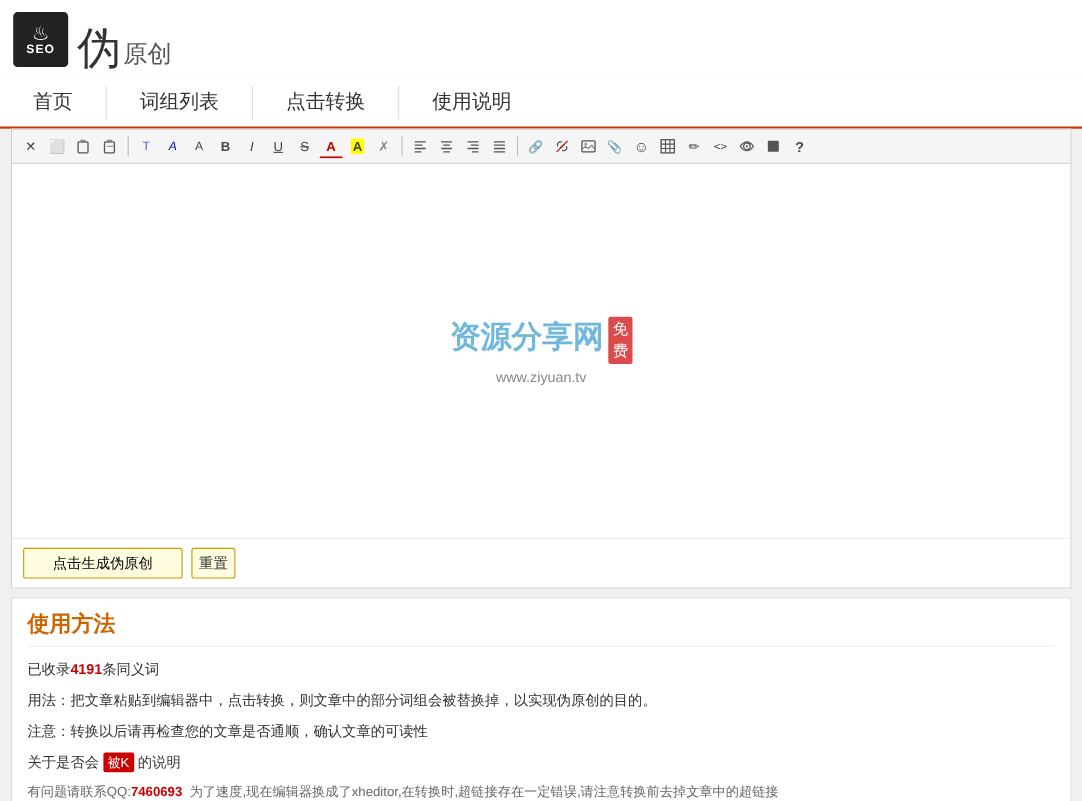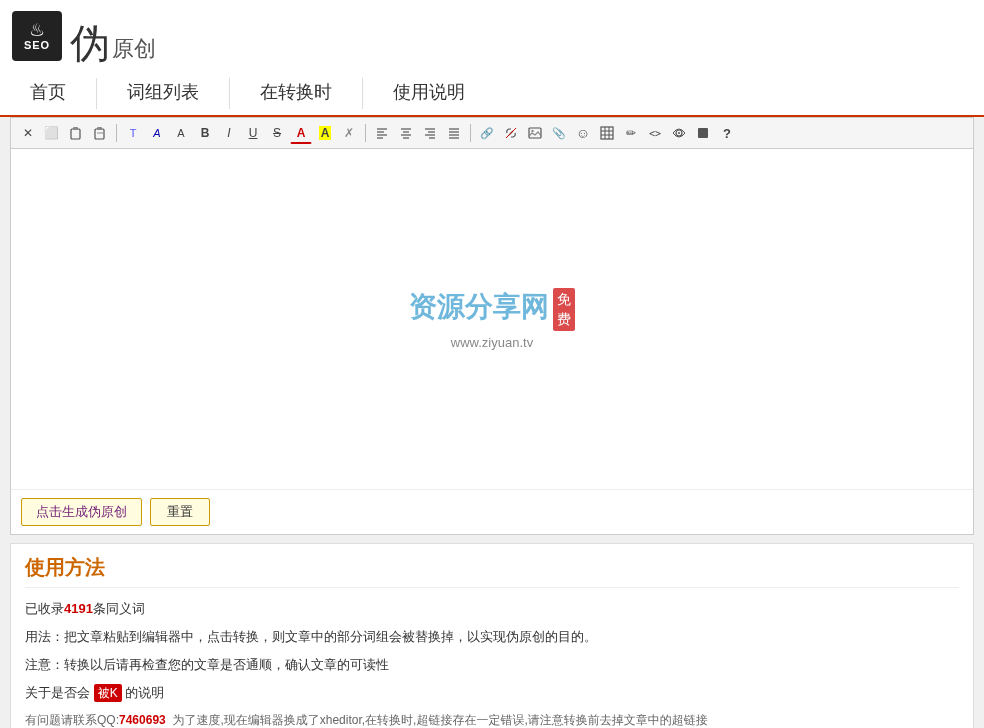--- a/index.html
+++ b/index.html
@@ -165,32 +165,32 @@
       padding: 8px 10px;
       background: #fff;
       display: flex;
       gap: 8px;
       align-items: center;
       border-top: 1px solid #eee;
     }
     .btn-generate {
       background: #fffce0;
       border: 1px solid #cc9900;
-      color: #701a75;
-      padding: 4px 14px;
+      color: #000000;
+      padding: 4px 26px;
       font-size: 13px;
       cursor: pointer;
       border-radius: 2px;
       font-family: SimSun, '宋体', Arial, sans-serif;
     }
     .btn-reset {
       background: #fffce0;
       border: 1px solid #cc9900;
       color: #333;
-      padding: 4px 16px;
+      padding: 4px 6px;
       font-size: 13px;
       cursor: pointer;
       border-radius: 2px;
       font-family: SimSun, '宋体', Arial, sans-serif;
     }
 
     
     #info-box {
       background: #fff;
       border: 1px solid #ddd;
@@ -239,21 +239,21 @@
       <span class="logo-yuan">原创</span>
     </div>
   </div>
 </div>
 
 <div id="nav">
   <a class="nav-item">首页</a>
   <div class="nav-divider"></div>
   <a class="nav-item">词组列表</a>
   <div class="nav-divider"></div>
-  <a class="nav-item">在转换时</a>
+  <a class="nav-item">点击转换</a>
   <div class="nav-divider"></div>
   <a class="nav-item">使用说明</a>
 </div>
 
 <div id="main-content">
 
   <div id="editor-container">
 
     <div id="toolbar">
 

